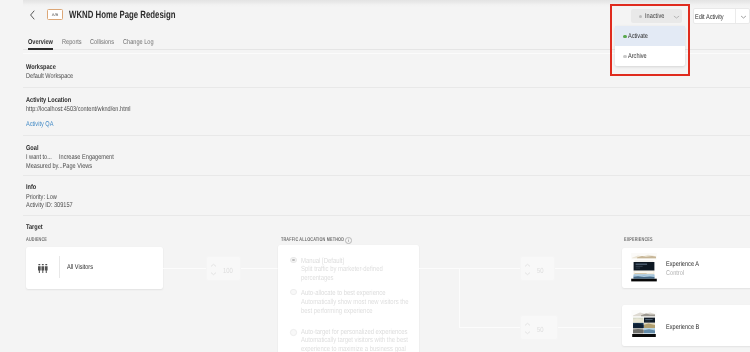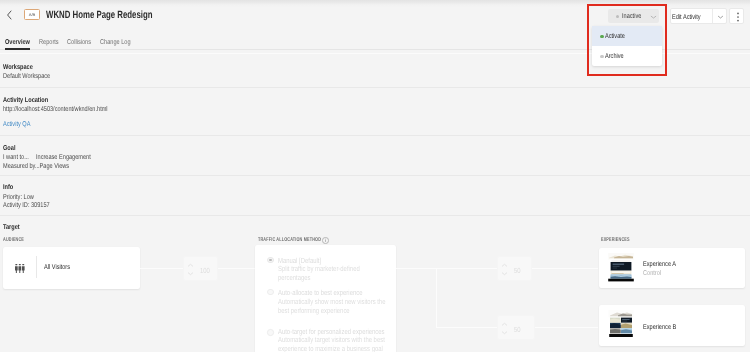--- a/index.html
+++ b/index.html
@@ -1,20 +1,20 @@
 <!DOCTYPE html>
 <html><head>
 <meta charset="utf-8">
 <style>
   html,body{margin:0;padding:0;}
   body{width:750px;height:352px;overflow:hidden;background:#f4f4f4;
        font-family:"Liberation Sans",sans-serif;color:#2c2c2c;
        -webkit-font-smoothing:antialiased;
        text-rendering:geometricPrecision;}
-  .page{position:relative;width:598px;height:352px;background:#f4f4f4;}
+  .page{position:relative;width:598px;height:352px;background:#f4f4f4;margin-left:23px;}
 
   
   .topbar{position:absolute;left:0;top:0;width:750px;height:30px;
           background:linear-gradient(to bottom,#e3e3e3 0px,#e8e8e8 2px,#f2f2f2 5px,#f4f4f4 8px,#f4f4f4 100%);}
   .back-btn{position:absolute;left:5px;top:8px;width:9px;height:12px;cursor:pointer;}
   .badge{position:absolute;left:24px;top:9px;width:16px;height:11px;border:0.8px solid #dca777;
          border-radius:1.5px;color:#666;font-size:4.2px;line-height:10px;text-align:center;
          letter-spacing:0;background:#fff;box-sizing:border-box;}
   .title{position:absolute;left:46px;top:8.5px;font-size:10.5px;font-weight:700;color:#2b2b2b;
          transform:scaleX(.745);transform-origin:left top;white-space:nowrap;}

